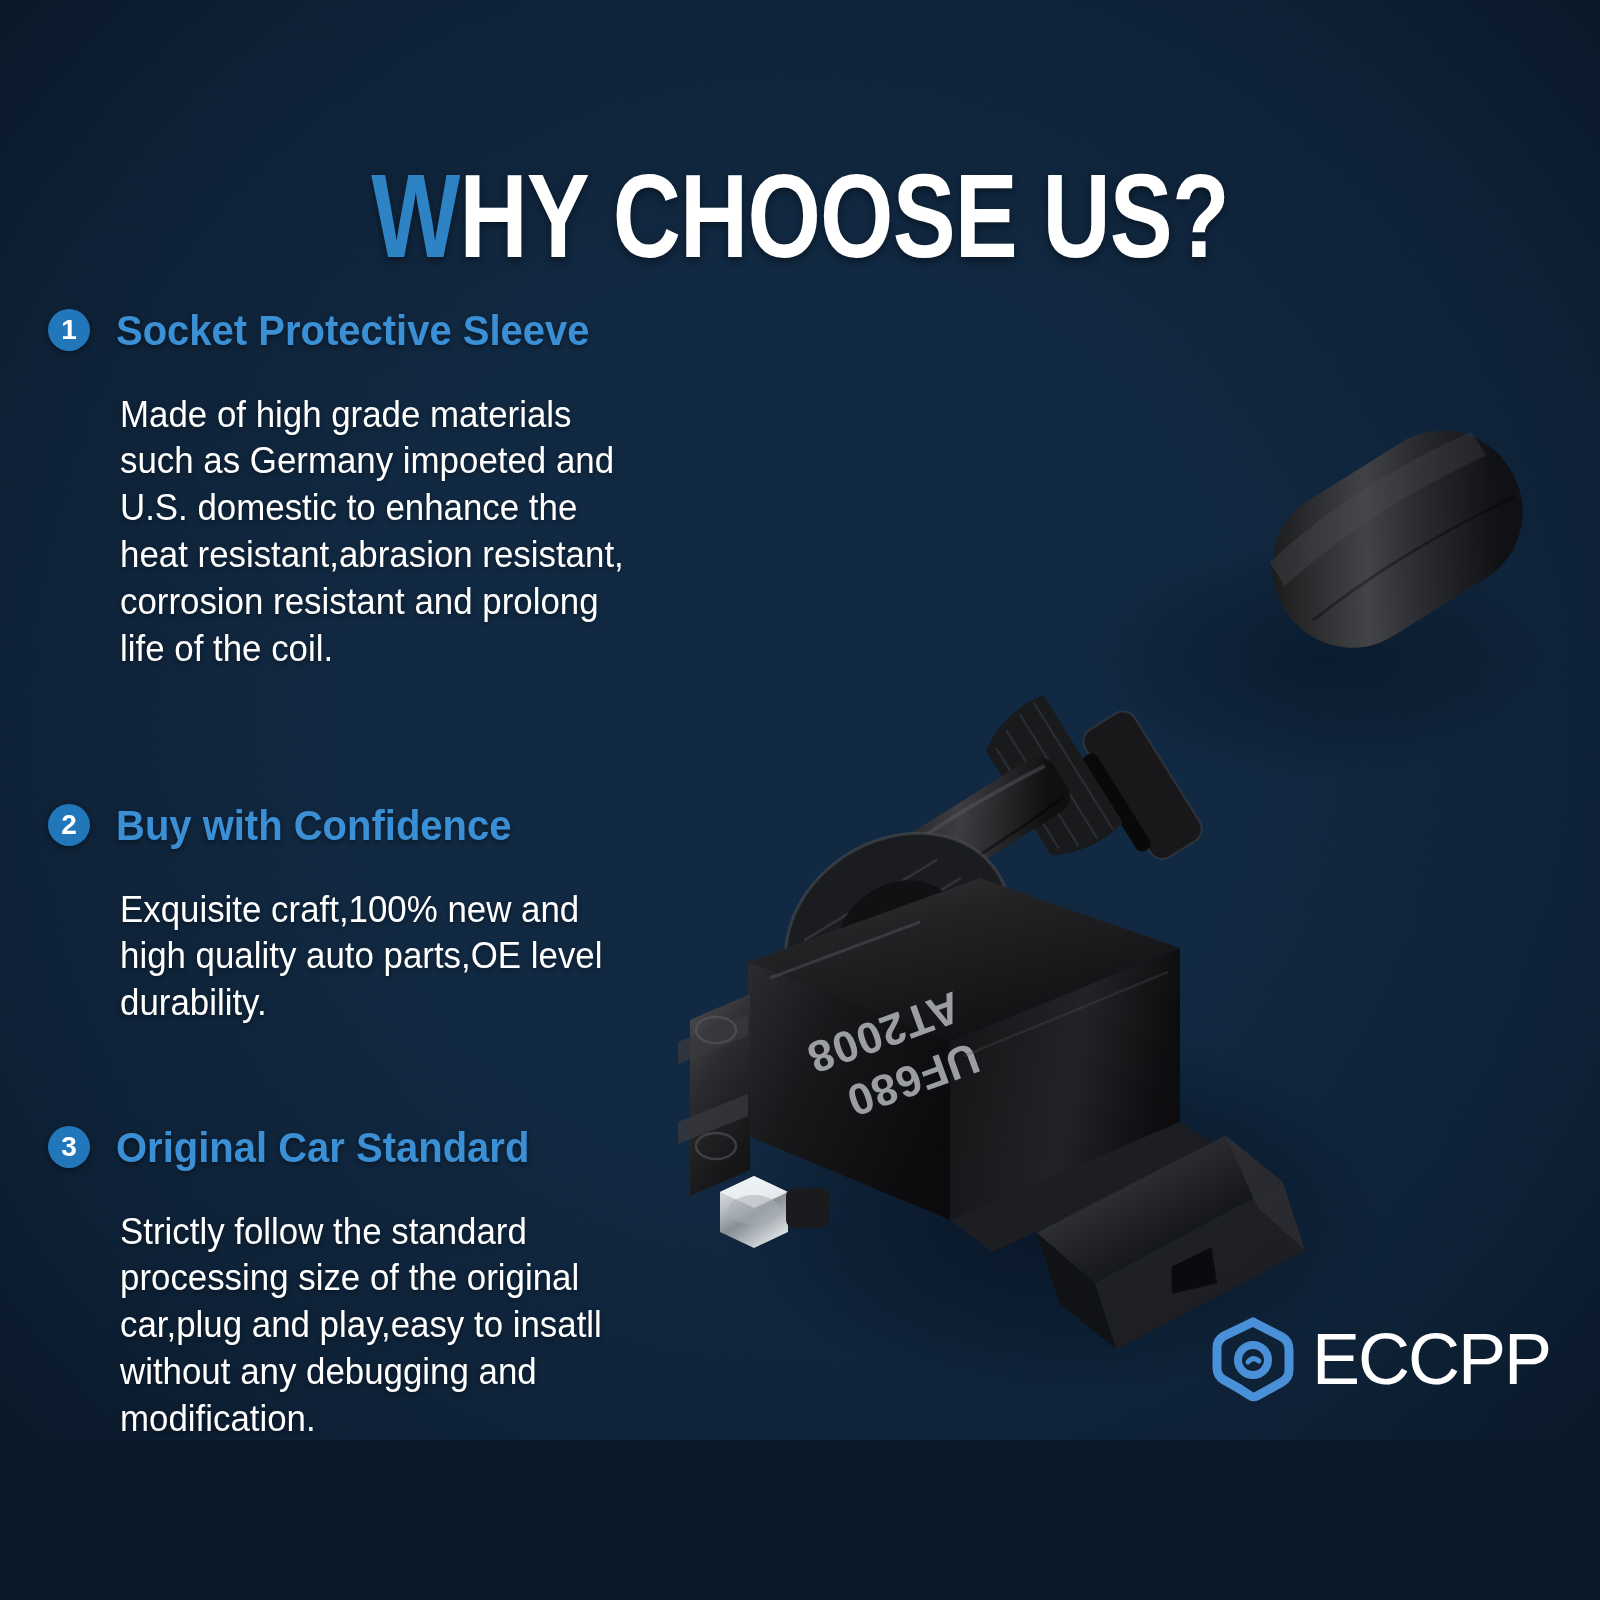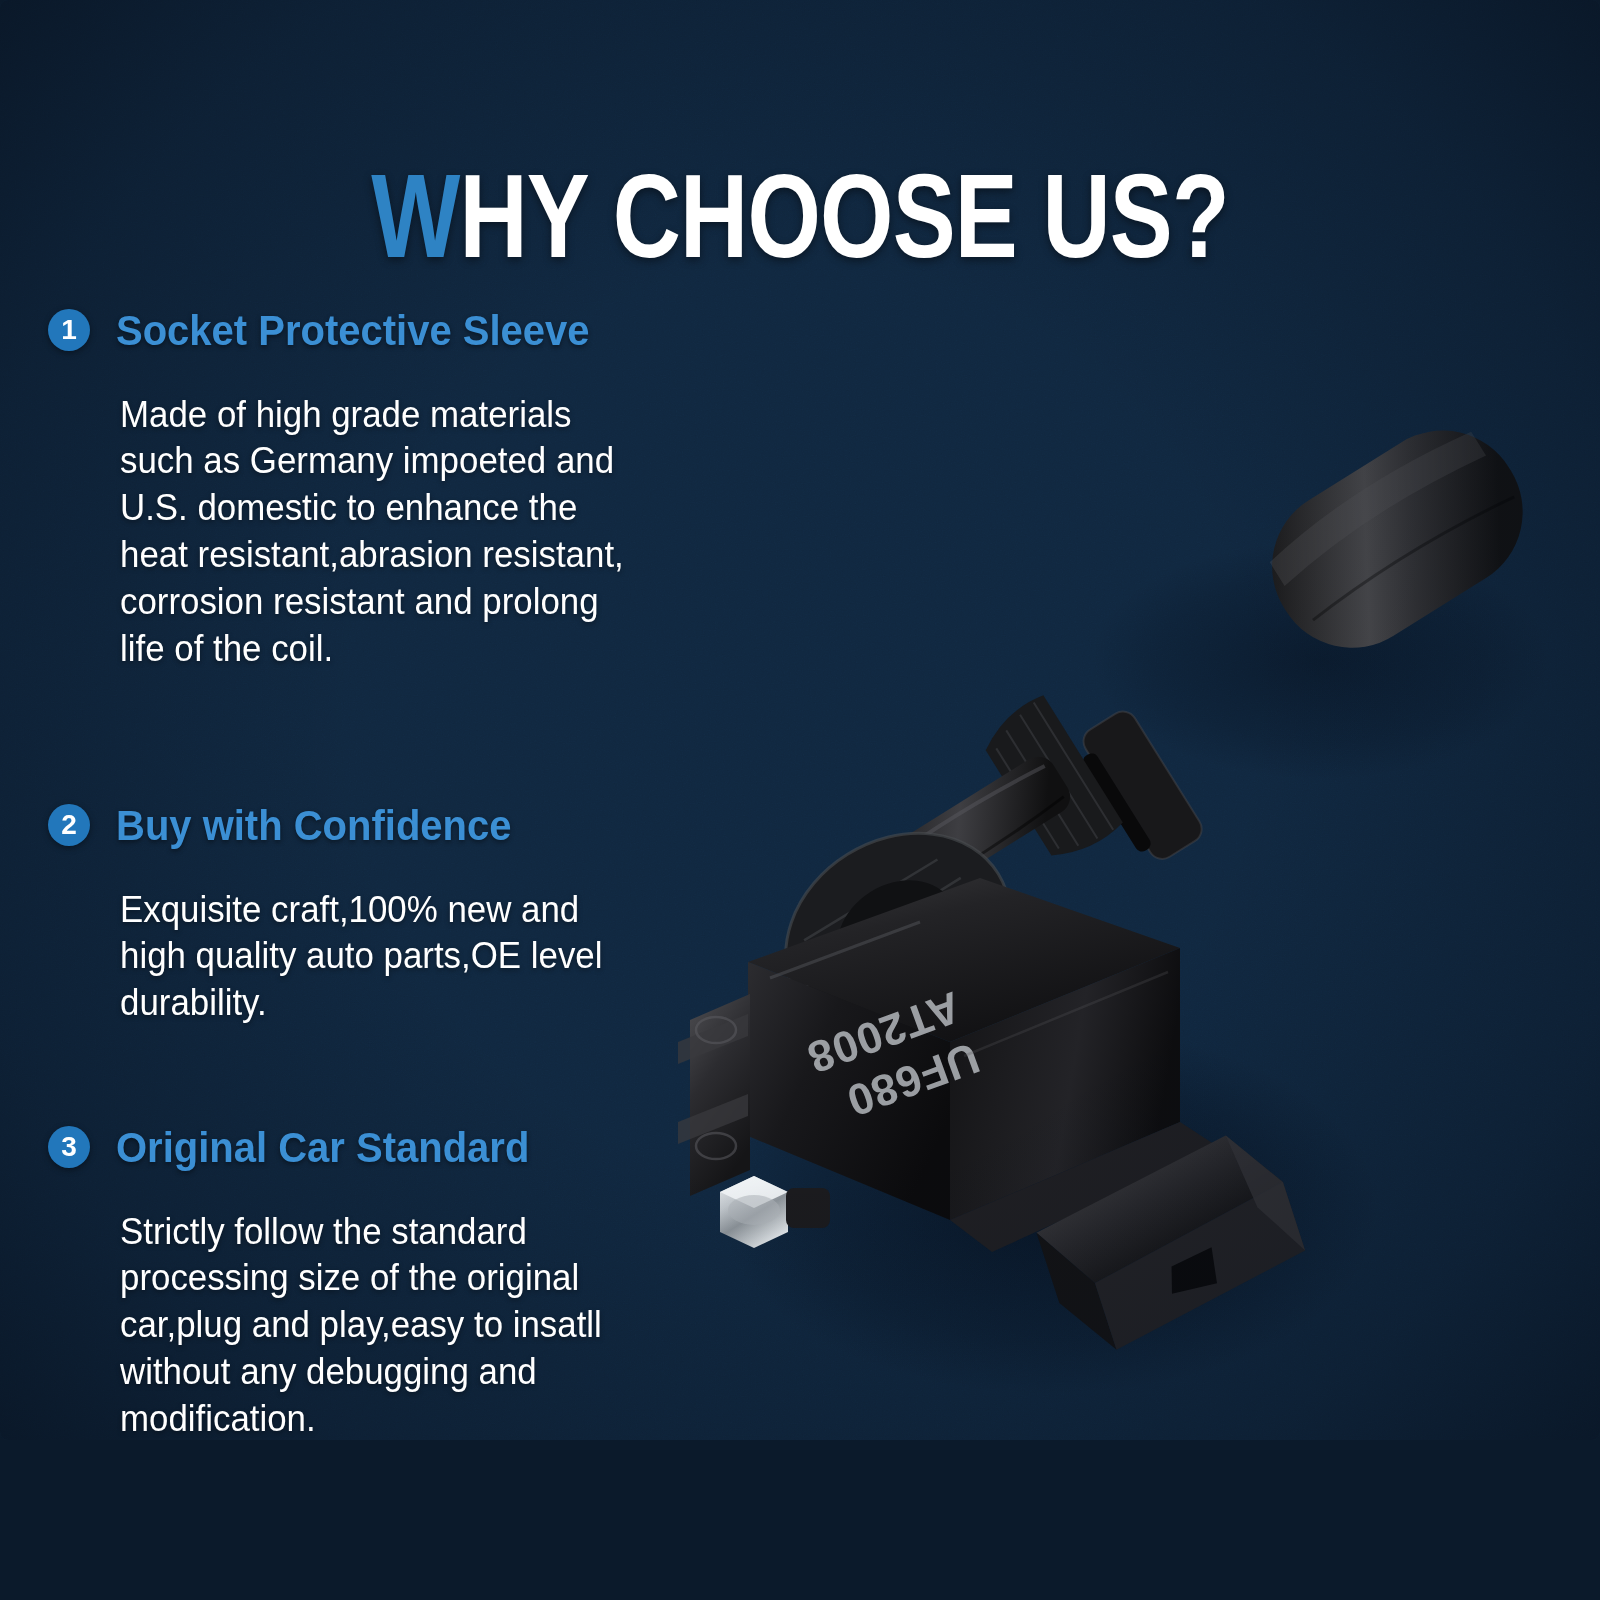--- a/index.html
+++ b/index.html
@@ -332,14 +332,24 @@
       <div class="badge">3</div>
       <div class="feature-title">Original Car Standard</div>
     </div>
     <p class="feature-body">Strictly follow the standard
 processing size of the original
 car,plug and play,easy to insatll
 without any debugging and
 modification.</p>
   </section>
 
+  <div id="logo">
+    <svg width="86" height="86" viewBox="0 0 86 86" xmlns="http://www.w3.org/2000/svg">
+      <path d="M43 6 L72 21 Q79 25 79 34 L79 54 Q79 62 72 66 L47 80
+               Q43 82 39 79 L30 73" fill="none" stroke="#4a90d9" stroke-width="9" stroke-linecap="round"></path>
+      <path d="M30 73 L14 64 Q7 60 7 52 L7 32 Q7 24 14 20 L43 6" fill="none" stroke="#4a90d9" stroke-width="9" stroke-linecap="round"></path>
+      <circle cx="43" cy="44" r="15" fill="none" stroke="#4a90d9" stroke-width="8"></circle>
+      <path d="M38 46 Q43 40 49 45" fill="none" stroke="#4a90d9" stroke-width="5" stroke-linecap="round"></path>
+    </svg>
+    <span class="wordmark">ECCPP</span>
+  </div>
 
 </div>
 
 </body></html>

